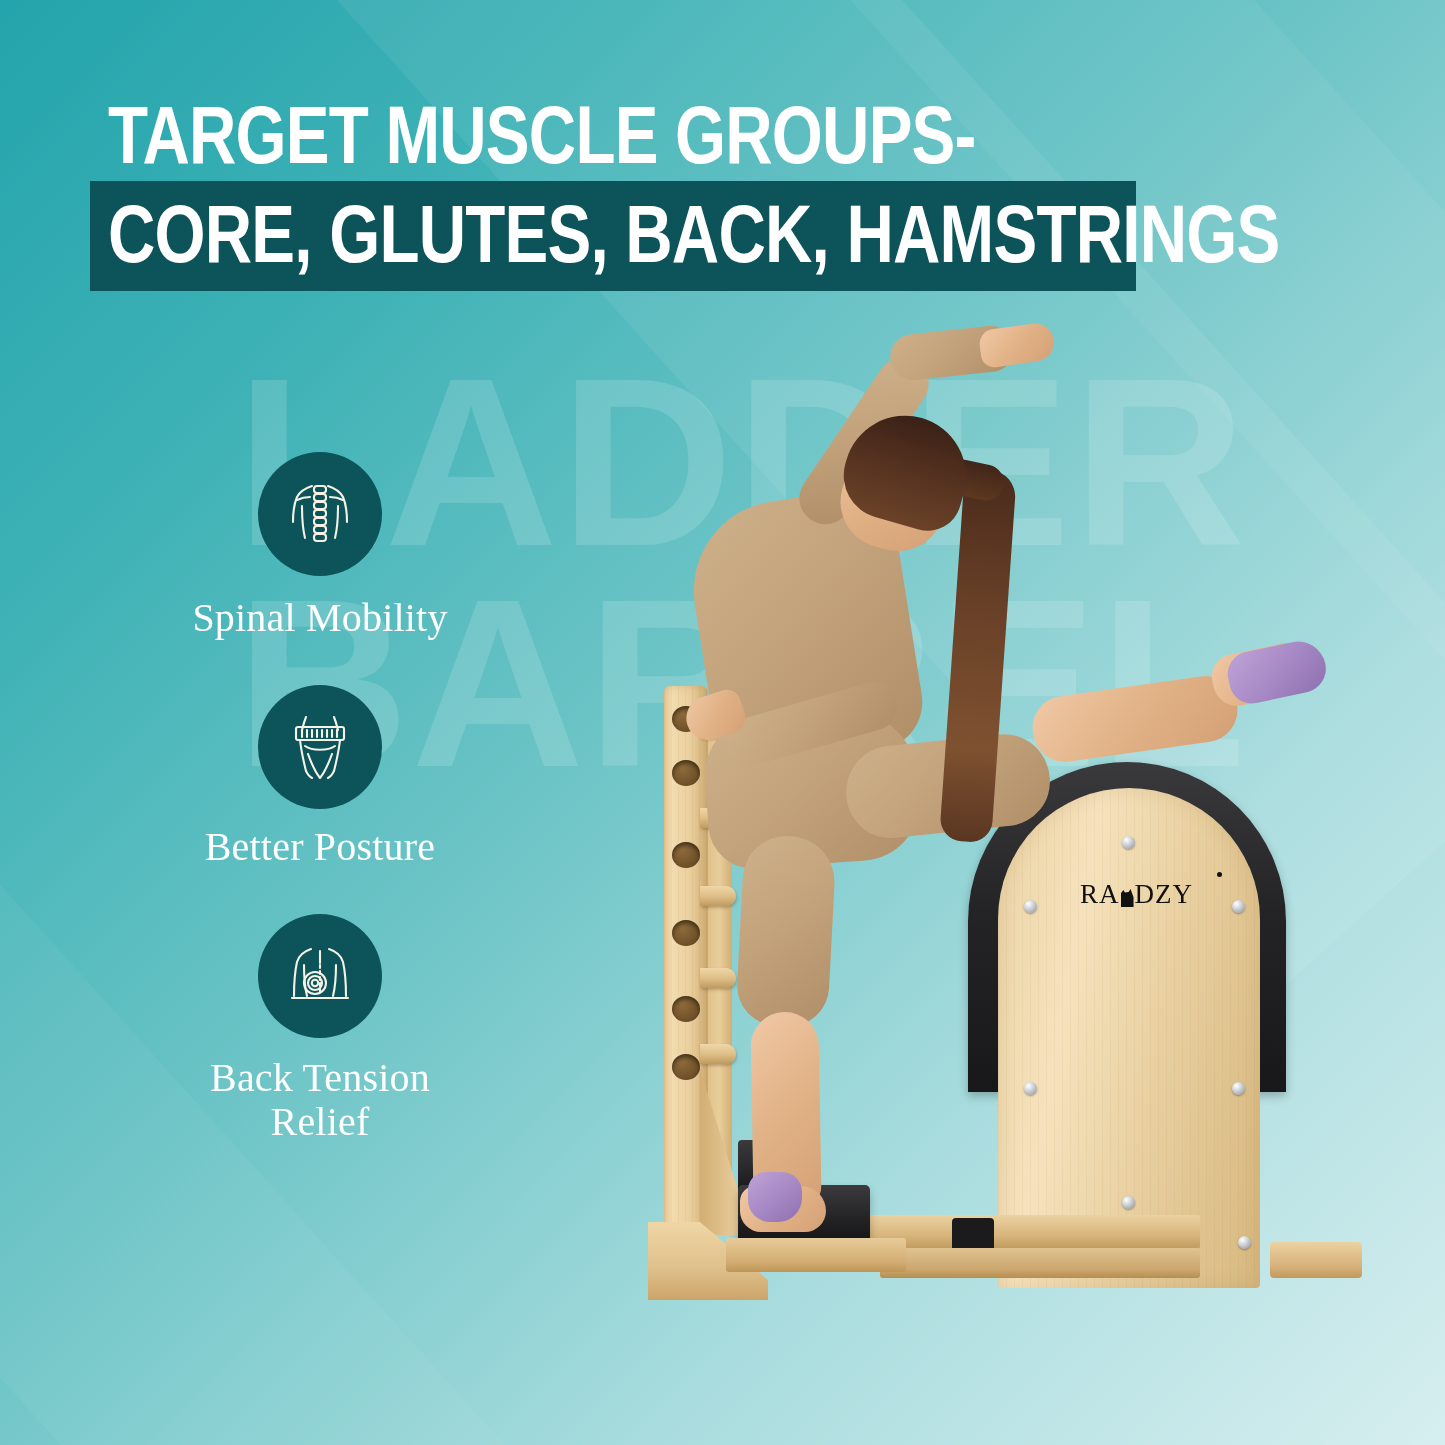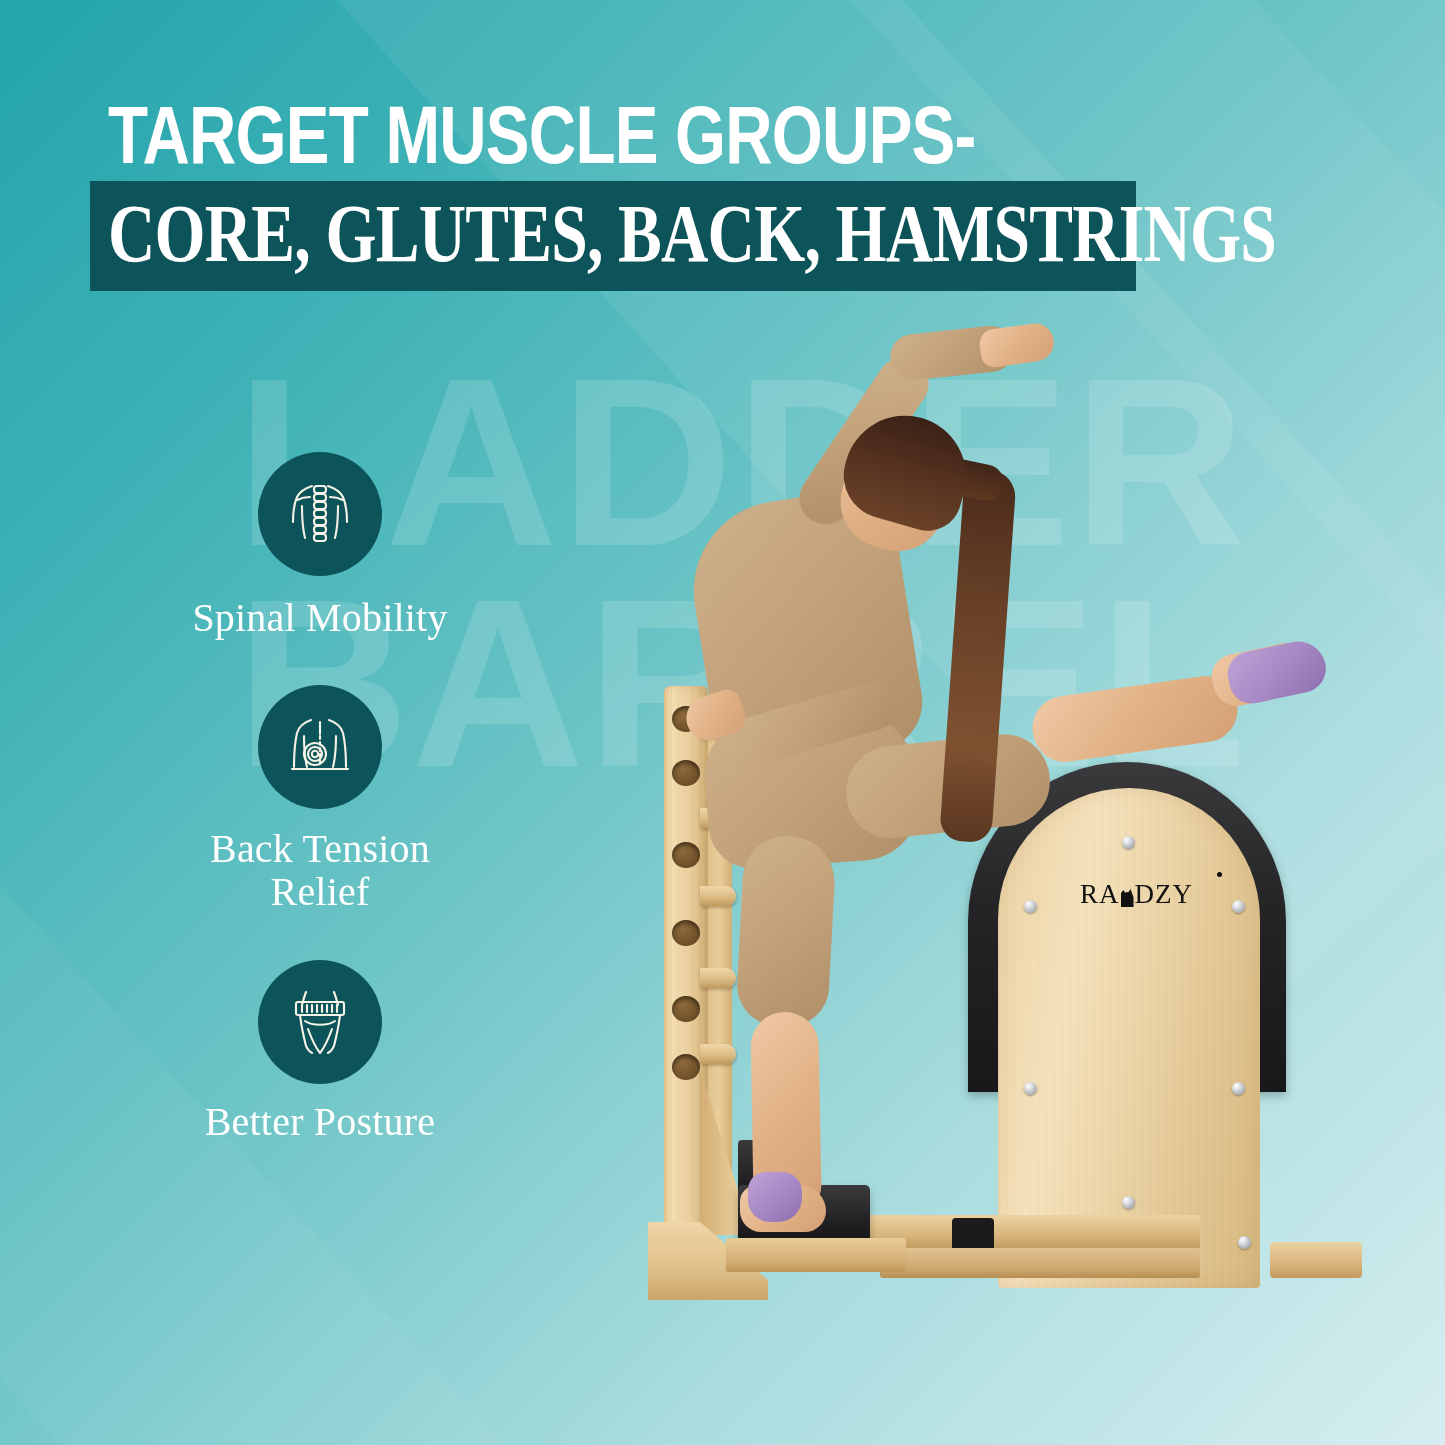--- a/index.html
+++ b/index.html
@@ -55,21 +55,20 @@
     transform:scaleX(.80);
     transform-origin:left center;
     white-space:nowrap;
   }
   .hl-band{
     margin-top:6px;
     margin-left:90px;
     width:1046px;
     background:#0C5459;
     padding:12px 0 16px 0;
-    font-family:Liberation Serif, serif;
   }
   .hl-line2{
     margin-left:18px;
     color:#FFFFFF;
     font-weight:bold;
     font-size:82px;
     line-height:1.0;
     letter-spacing:-1px;
     transform:scaleX(.80);
     transform-origin:left center;
@@ -464,20 +463,36 @@
           <rect x="32" y="26" width="12" height="7" rx="3"></rect>
           <rect x="32" y="34" width="12" height="7" rx="3"></rect>
           <rect x="32" y="42" width="12" height="7" rx="3"></rect>
           <rect x="32" y="50" width="12" height="7" rx="3"></rect>
           <rect x="32" y="58" width="12" height="7" rx="3"></rect>
         </svg>
       </div>
       <div class="feat-label">Spinal Mobility</div>
     </div>
 
+    <div class="feature f2">
+      <div class="badge">
+        <svg width="76" height="76" viewBox="0 0 76 76" fill="none" stroke="#F5F2E6" stroke-width="2.1" stroke-linecap="round" stroke-linejoin="round">
+          <path d="M24 8 C22 13 21 17 20 21"></path>
+          <path d="M52 8 C54 13 55 17 56 21"></path>
+          <rect x="14" y="18" width="48" height="13" rx="2"></rect>
+          <path d="M20 21 v7 M25 21 v7 M30 21 v7 M35 21 v7 M40 21 v7 M45 21 v7 M50 21 v7 M55 21 v7"></path>
+          <path d="M18 31 C19 40 21 50 24 62 C26 66 28 68 30 69"></path>
+          <path d="M58 31 C57 40 55 50 52 62 C50 66 48 68 46 69"></path>
+          <path d="M23 37 C30 42 46 42 53 37"></path>
+          <path d="M26 45 C30 56 34 64 38 69 C42 64 46 56 50 45"></path>
+        </svg>
+      </div>
+      <div class="feat-label">Better Posture</div>
+    </div>
+
     <div class="feature f3">
       <div class="badge">
         <svg width="76" height="76" viewBox="0 0 76 76" fill="none" stroke="#F5F2E6" stroke-width="2.1" stroke-linecap="round" stroke-linejoin="round">
           <path d="M29 11 C23 13 17 17 15 24 C13 33 12 46 12 58"></path>
           <path d="M47 11 C53 13 59 17 61 24 C63 33 64 46 64 58"></path>
           <path d="M22 27 C22 40 23 50 25 58"></path>
           <path d="M54 27 C54 40 53 50 51 58"></path>
           <path d="M38 13 v12"></path>
           <path d="M38 27 v30" stroke-dasharray="3 3"></path>
           <path d="M10 60 h56"></path>
@@ -485,30 +500,14 @@
           <circle cx="33" cy="45" r="7"></circle>
           <circle cx="33" cy="45" r="3.2"></circle>
         </svg>
       </div>
       <div class="feat-label">
         <div>Back Tension</div>
         <div>Relief</div>
       </div>
     </div>
 
-    <div class="feature f2">
-      <div class="badge">
-        <svg width="76" height="76" viewBox="0 0 76 76" fill="none" stroke="#F5F2E6" stroke-width="2.1" stroke-linecap="round" stroke-linejoin="round">
-          <path d="M24 8 C22 13 21 17 20 21"></path>
-          <path d="M52 8 C54 13 55 17 56 21"></path>
-          <rect x="14" y="18" width="48" height="13" rx="2"></rect>
-          <path d="M20 21 v7 M25 21 v7 M30 21 v7 M35 21 v7 M40 21 v7 M45 21 v7 M50 21 v7 M55 21 v7"></path>
-          <path d="M18 31 C19 40 21 50 24 62 C26 66 28 68 30 69"></path>
-          <path d="M58 31 C57 40 55 50 52 62 C50 66 48 68 46 69"></path>
-          <path d="M23 37 C30 42 46 42 53 37"></path>
-          <path d="M26 45 C30 56 34 64 38 69 C42 64 46 56 50 45"></path>
-        </svg>
-      </div>
-      <div class="feat-label">Better Posture</div>
-    </div>
-
   </div>
 </div>
 
 </body></html>

